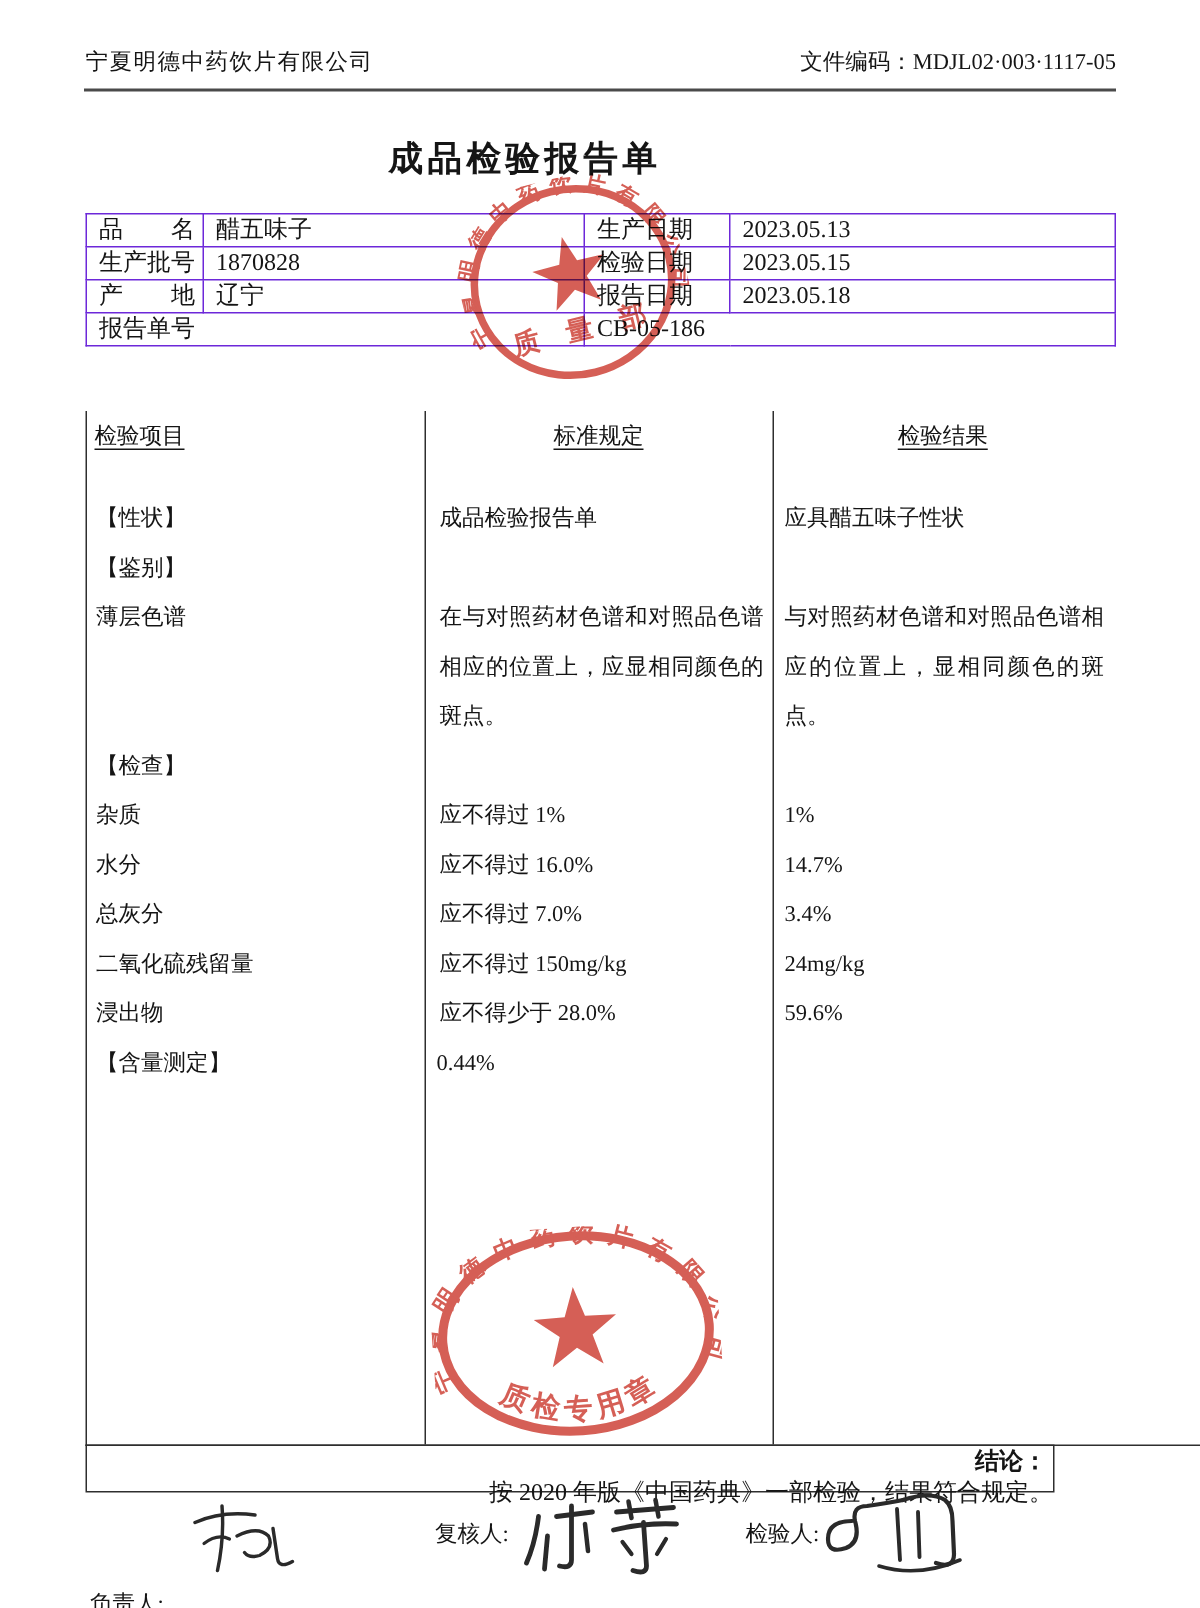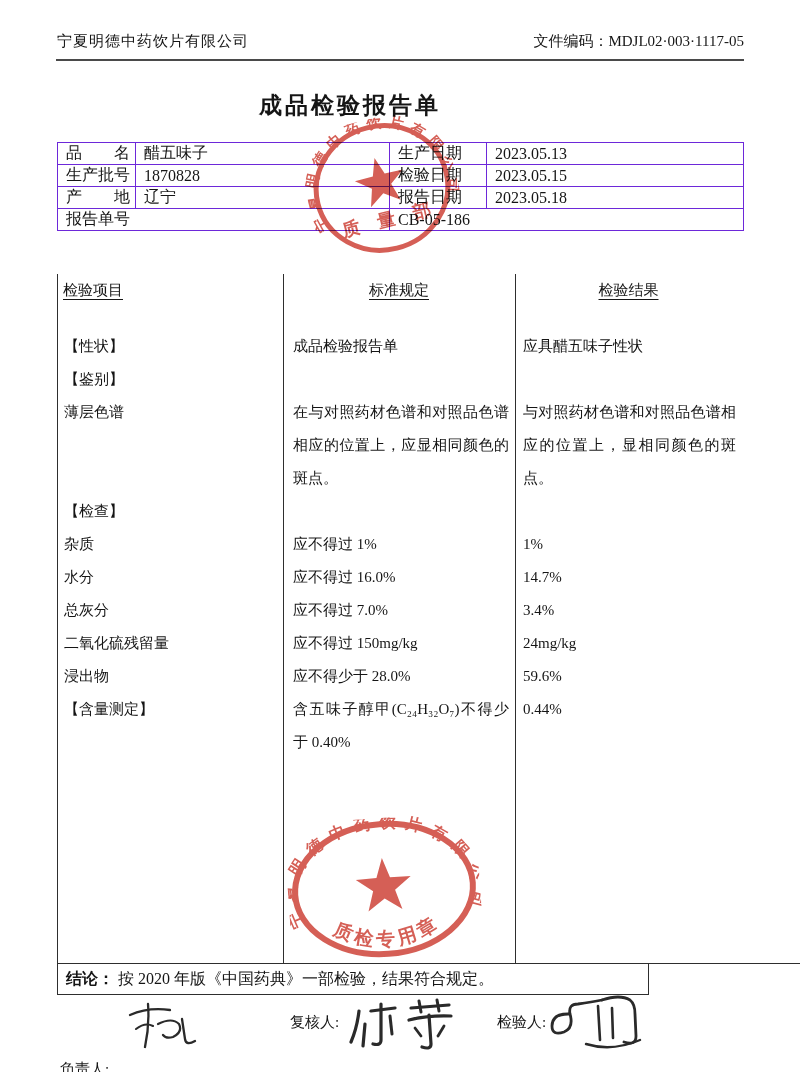--- a/index.html
+++ b/index.html
@@ -51,24 +51,24 @@
   .hcell span { text-decoration: underline; text-underline-offset: 4px; }
   .h-item { padding-left: 5px; }
   .h-std, .h-res { text-align: center; }
   .cell { line-height: 33px; vertical-align: top; }
   .c-item { padding-left: 6px; }
   .c-std  { padding: 0 6px 0 10px; text-align: justify; }
   .c-res  { padding: 0 6px 0 8px; text-align: justify; }
 
   
   .conclusion {
-    left: 57px; top: 963px; width: 592px; height: 32px;
+    left: 57px; top: 963px; width: 646px; height: 32px;
     border: 1px solid #2e2e2e;
-    display: flex; align-items: center;
-    font-size: 16px; padding-left: 8px;
+    display: flex; align-items: flex-end;
+    font-size: 16px; padding-left: 8px; flex-direction: column;
   }
   .conclusion .lab { font-weight: bold; margin-right: 4px; }
 
   
   .sig-label { top: 1013px; font-size: 15px; }
   .sl1 { left: 60px; margin-top: 47px; }
   .sl2 { left: 290px; }
   .sl3 { left: 497px; }
   .sig-svg { pointer-events: none; }
   .sig-svg path { fill: none; stroke: #2a2a2a; stroke-linecap: round; stroke-linejoin: round; }
@@ -158,21 +158,20 @@
 
     <div class="cell c-item">二氧化硫残留量</div>
     <div class="cell c-std">应不得过 150mg/kg</div>
     <div class="cell c-res">24mg/kg</div>
 
     <div class="cell c-item">浸出物</div>
     <div class="cell c-std">应不得少于 28.0%</div>
     <div class="cell c-res">59.6%</div>
 
     <div class="cell c-item">【含量测定】</div>
-    <div class="cell c-std">含五味子醇甲(C₂₄H₃₂O₇)不得少于 0.40%</div>
     <div class="cell c-res">0.44%</div>
   </div>
 </div>
 
 <div class="abs conclusion">
   <span class="lab">结论：</span>
   <span>按 2020 年版《中国药典》一部检验，结果符合规定。</span>
 </div>
 
 <div class="abs sig-label sl1">负责人:</div>

